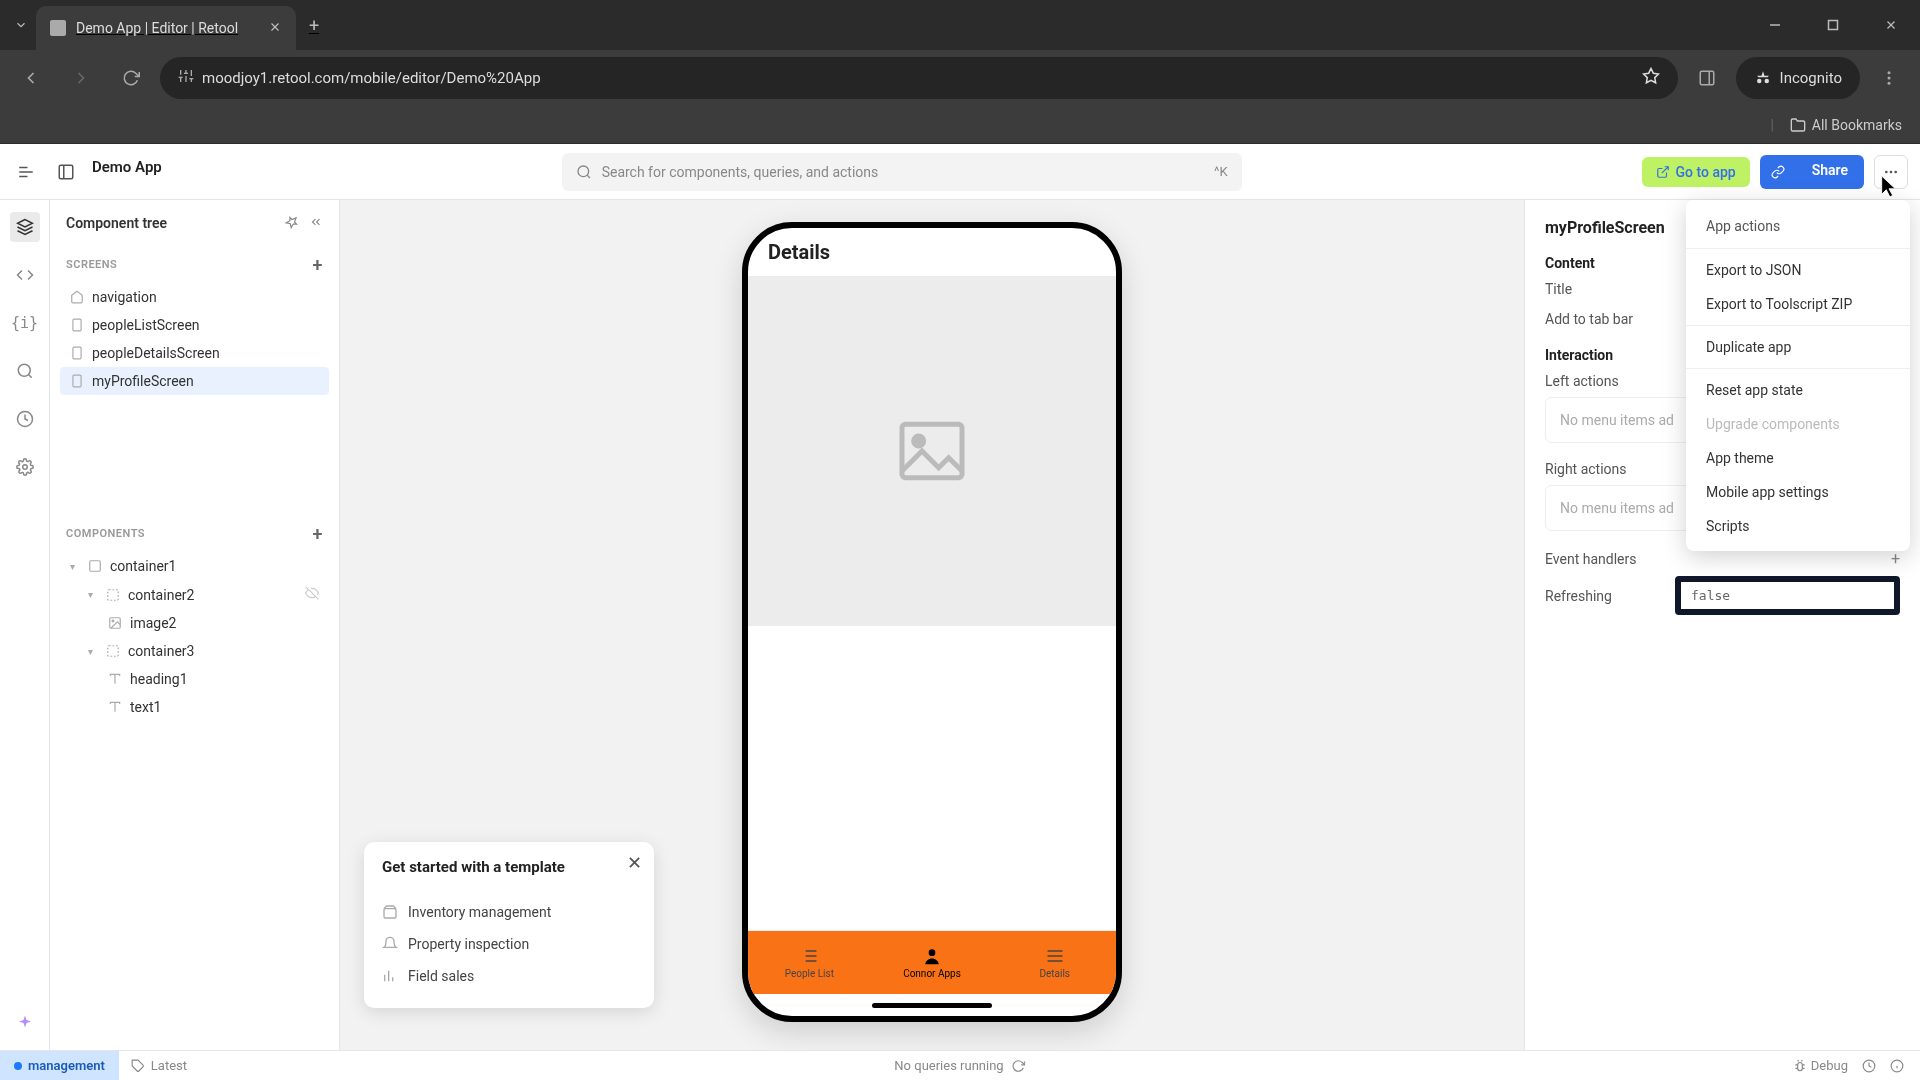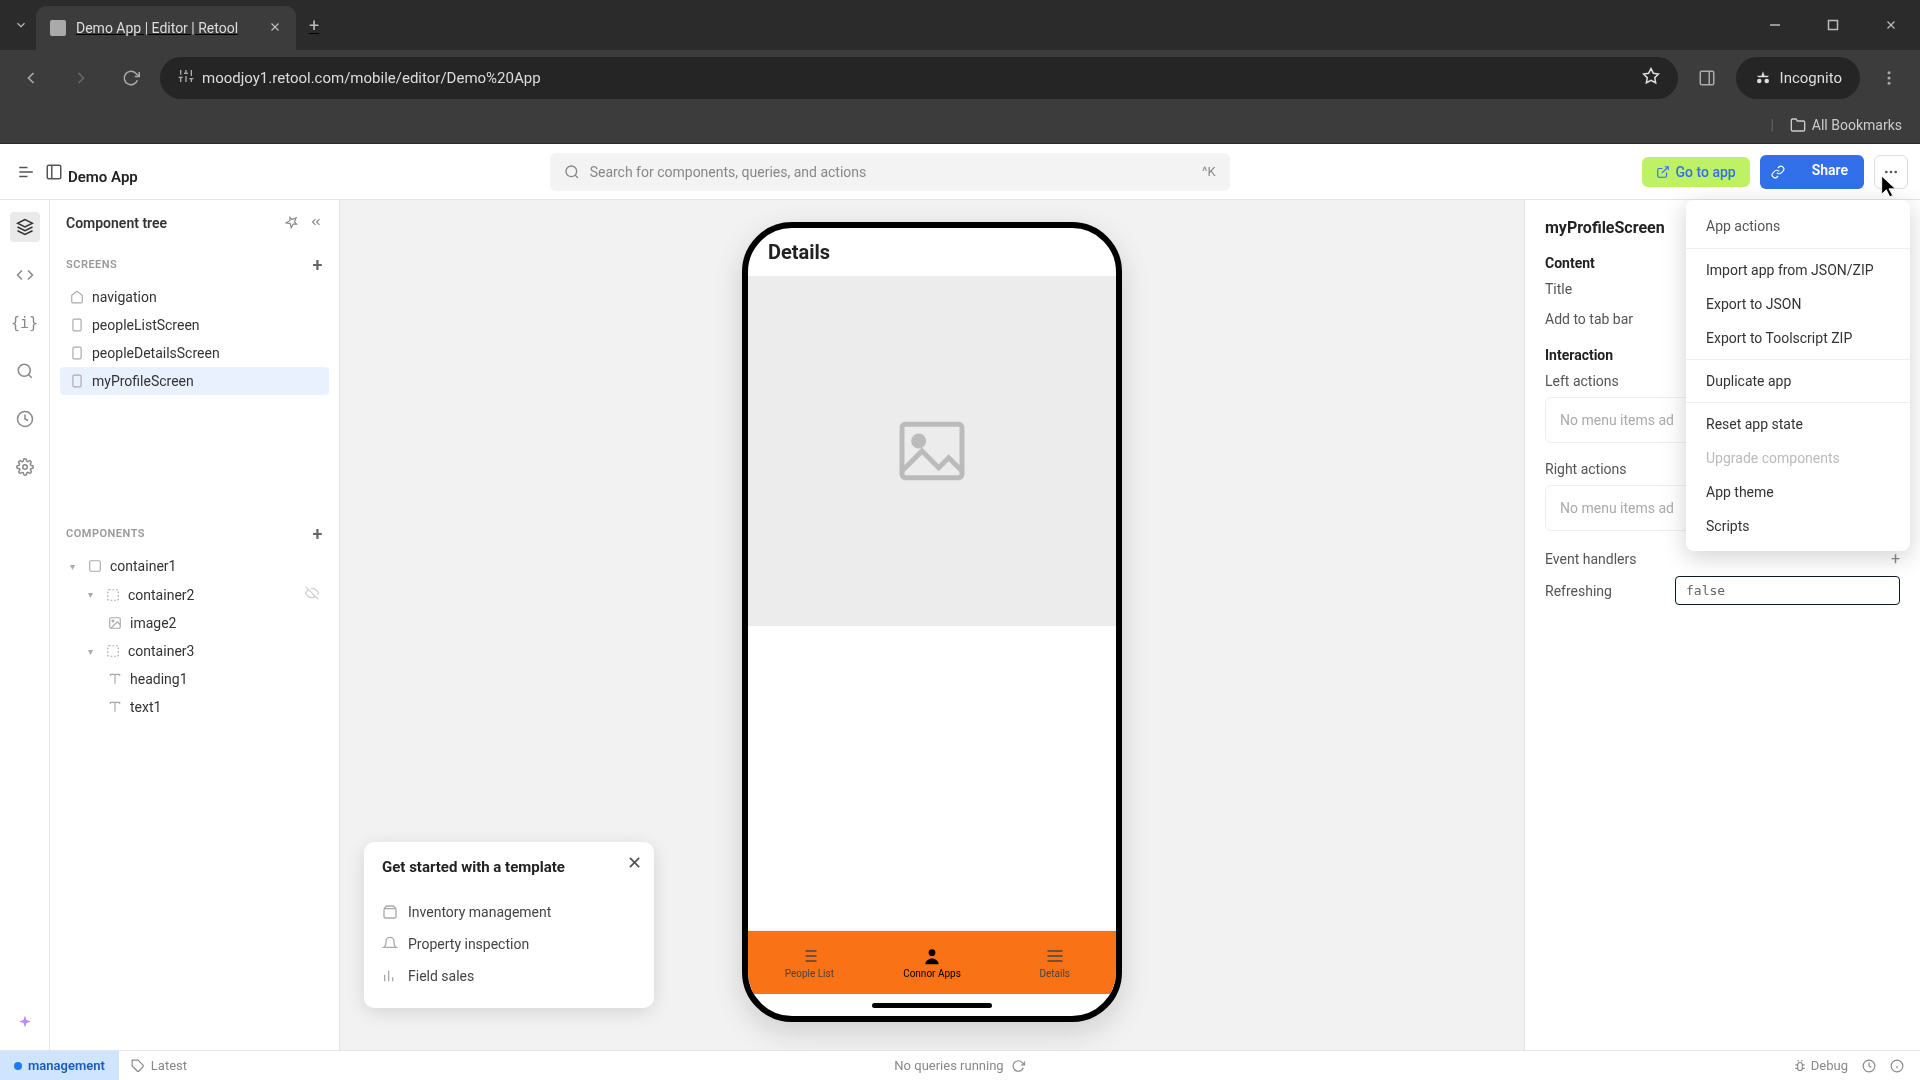--- a/index.html
+++ b/index.html
@@ -21,21 +21,21 @@
 .addr-bar { flex: 1; background: #252525; color: #ddd; height: 42px; border-radius: 21px; display: flex; align-items: center; padding: 0 18px; gap: 8px; font-size: 15px; }
 .addr-bar .addr-icon { color: #aaa; }
 .incognito-chip { background: #252525; color: #ddd; height: 42px; border-radius: 21px; display: flex; align-items: center; padding: 0 18px; gap: 8px; font-size: 15px; }
 
 .bookmark-bar { background: #3c3c3c; height: 38px; display: flex; align-items: center; justify-content: flex-end; padding: 0 18px; color: #ccc; font-size: 14px; gap: 6px; border-bottom: 1px solid #2b2b2b;}
 
 
 .app { position: absolute; top: 144px; left: 0; right: 0; bottom: 0; background: #f5f5f5; display: flex; flex-direction: column; }
 
 .app-header { height: 56px; background: #fff; border-bottom: 1px solid #e5e5e5; display: flex; align-items: center; padding: 0 12px; gap: 12px; }
-.app-header-left { display: flex; align-items: flex-end; }
+.app-header-left { display: flex; align-items: flex-start; gap: 12px; }
 .app-name { font-size: 15px; font-weight: 600; color: #222; }
 .hdr-icon-btn { width: 28px; height: 28px; display: flex; align-items: center; justify-content: center; color: #555; cursor: pointer; }
 
 .search-center { flex: 1; display: flex; justify-content: center; }
 .search-box { width: 680px; height: 38px; background: #f3f3f3; border-radius: 6px; display: flex; align-items: center; padding: 0 14px; gap: 10px; color: #888; font-size: 14px; }
 .search-box span.kbd { margin-left: auto; color: #888; font-size: 13px; }
 
 .hdr-right { display: flex; align-items: center; gap: 10px; }
 .link-pill { display: flex; align-items: center; gap: 6px; color: #3170e8; background: #bef264; padding: 7px 14px; border-radius: 6px; font-size: 14px; font-weight: 500; cursor: pointer; }
 .share-btn { background: #3170e8; color: #fff; padding: 7px 16px; border-radius: 6px; font-size: 14px; font-weight: 600; cursor: pointer; }
@@ -85,21 +85,21 @@
 .template-popup .close { position: absolute; right: 12px; top: 10px; color: #555; cursor: pointer; font-size: 18px; }
 .template-popup .tpl-item { display: flex; align-items: center; gap: 10px; padding: 8px 0; font-size: 14px; color: #444; cursor: pointer; }
 .template-popup .tpl-item svg { color: #aaa; }
 
 
 .right-panel { width: 396px; background: #fff; border-left: 1px solid #e5e5e5; padding: 18px 20px; overflow: auto; }
 .rp-title { font-size: 16px; font-weight: 700; color: #222; margin-bottom: 18px; }
 .rp-section { font-size: 14px; font-weight: 700; color: #222; margin-bottom: 10px; }
 .rp-row { display: flex; align-items: center; font-size: 14px; color: #555; margin-bottom: 14px; }
 .rp-row label { flex: 0 0 130px; }
-.rp-input { flex: 1; border: 1px solid #0f172a; border-radius: 4px; padding: 6px 10px; font-size: 13px; font-family: monospace; color: #666; }
+.rp-input { flex: 1; border: 6px solid #0f172a; border-radius: 4px; padding: 6px 10px; font-size: 13px; font-family: monospace; color: #666; }
 .rp-subtle { font-size: 14px; color: #555; margin-bottom: 8px; }
 .rp-empty { border: 1px solid #eee; border-radius: 6px; padding: 14px; font-size: 14px; color: #aaa; text-align: left; margin-bottom: 18px; }
 .rp-hint { border: 1px solid #eee; border-radius: 6px; padding: 14px; font-size: 14px; color: #aaa; text-align: center; margin-bottom: 18px; }
 .rp-row-header { display: flex; justify-content: space-between; align-items: center; margin-bottom: 8px; }
 .rp-row-header .plus { color: #888; cursor: pointer; }
 
 
 .dropdown { position: absolute; top: 200px; right: 10px; width: 224px; background: #fff; border-radius: 8px; box-shadow: 0 6px 24px rgba(0,0,0,0.18); padding: 8px 0; z-index: 100; }
 .dropdown-header { font-size: 14px; color: #555; padding: 10px 20px; }
 .dropdown-divider { height: 1px; background: #eee; margin: 4px 0; }
@@ -580,29 +580,29 @@
           <line x1="12" y1="16" x2="12" y2="12"></line>
           <line x1="12" y1="8" x2="12.01" y2="8"></line>
         </svg>
     </div>
   </div>
 </div>
 
 <div class="dropdown">
   <div class="dropdown-header">App actions</div>
   <div class="dropdown-divider"></div>
-  <div class="dropdown-item">Import app from JSON/ZIP</div>
   <div class="dropdown-item">Export to JSON</div>
   <div class="dropdown-item">Export to Toolscript ZIP</div>
   <div class="dropdown-divider"></div>
   <div class="dropdown-item">Duplicate app</div>
   <div class="dropdown-divider"></div>
   <div class="dropdown-item">Reset app state</div>
   <div class="dropdown-item disabled">Upgrade components</div>
   <div class="dropdown-item">App theme</div>
+  <div class="dropdown-item">Mobile app settings</div>
   <div class="dropdown-item">Scripts</div>
 </div>
 
 <div class="cursor">
   <svg width="22" height="26" viewBox="0 0 24 28" fill="#000">
       <path d="M4 2 L4 22 L9 17 L13 25 L16 23 L12 16 L19 16 Z" stroke="#fff" stroke-width="1"></path>
     </svg>
 </div>
 
 </body></html>

